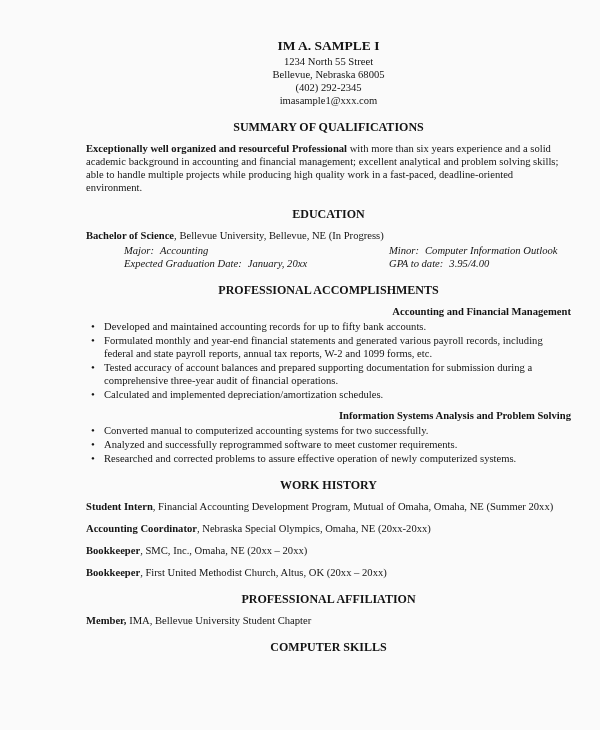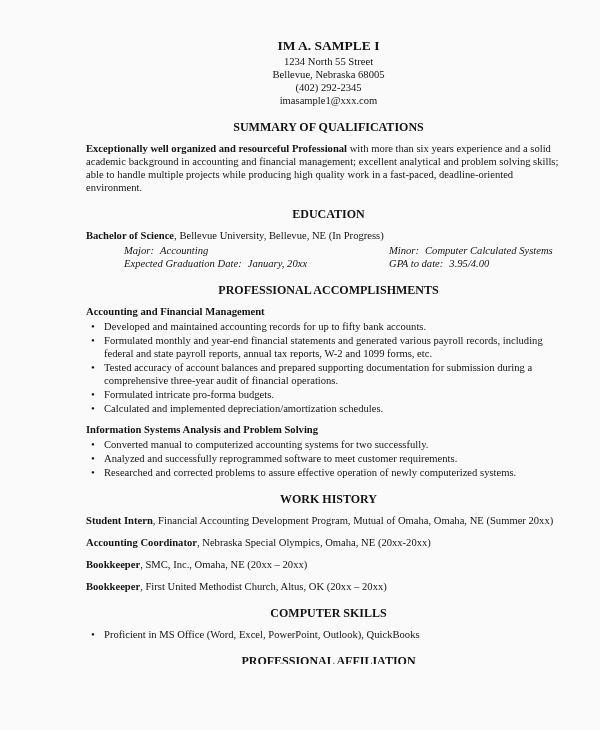--- a/index.html
+++ b/index.html
@@ -28,21 +28,21 @@
   }
   p{margin:0;}
   .para{margin:0 0 2px 0;}
   b{font-weight:bold;}
   .edu-line{margin:0 0 2px 0;}
   .edu-row{display:flex;font-style:italic;}
   .edu-col1{width:303px;box-sizing:border-box;padding-left:38px;}
   .edu-col2{flex:1;}
   .lbl{display:inline-block;}
   .val{display:inline-block;margin-left:6px;}
-  .group-title{font-weight:bold;margin:8px 0 2px 0;}
+  .group-title{font-weight:bold;margin:8px 0 2px 0;text-align:right;}
   ul.bullets{list-style:none;margin:0 0 6px 0;padding:0;}
   ul.bullets li{position:relative;padding-left:18px;margin:0 0 1px 0;}
   ul.bullets li::before{
     content:"\2022";
     position:absolute;left:5px;top:0;
     font-size:11px;
   }
   .work-entry{margin:0 0 9px 0;}
   .member-line{margin:0 0 2px 0;}
 </style>
@@ -62,61 +62,60 @@
   <div>
     <div class="section-heading">SUMMARY OF QUALIFICATIONS</div>
     <p class="para"><b>Exceptionally well organized and resourceful Professional</b><span> with more than six years experience and a solid academic background in accounting and financial management; excellent analytical and problem solving skills; able to handle multiple projects while producing high quality work in a fast-paced, deadline-oriented environment.</span></p>
   </div>
 
   <div>
     <div class="section-heading">EDUCATION</div>
     <p class="edu-line"><b>Bachelor of Science</b><span>, Bellevue University, Bellevue, NE (In Progress)</span></p>
     <div class="edu-row">
       <div class="edu-col1"><span class="lbl">Major:</span><span class="val">Accounting</span></div>
-      <div class="edu-col2"><span class="lbl">Minor:</span><span class="val">Computer Calculated Systems</span></div>
+      <div class="edu-col2"><span class="lbl">Minor:</span><span class="val">Computer Information Outlook</span></div>
     </div>
     <div class="edu-row">
       <div class="edu-col1"><span class="lbl">Expected Graduation Date:</span><span class="val">January, 20xx</span></div>
       <div class="edu-col2"><span class="lbl">GPA to date:</span><span class="val">3.95/4.00</span></div>
     </div>
   </div>
 
   <div>
     <div class="section-heading">PROFESSIONAL ACCOMPLISHMENTS</div>
 
     <p class="group-title">Accounting and Financial Management</p>
     <ul class="bullets">
       <li>Developed and maintained accounting records for up to fifty bank accounts.</li>
       <li>Formulated monthly and year-end financial statements and generated various payroll records, including federal and state payroll reports, annual tax reports, W-2 and 1099 forms, etc.</li>
       <li>Tested accuracy of account balances and prepared supporting documentation for submission during a comprehensive three-year audit of financial operations.</li>
-      <li>Formulated intricate pro-forma budgets.</li>
       <li>Calculated and implemented depreciation/amortization schedules.</li>
     </ul>
 
     <p class="group-title">Information Systems Analysis and Problem Solving</p>
     <ul class="bullets">
       <li>Converted manual to computerized accounting systems for two successfully.</li>
       <li>Analyzed and successfully reprogrammed software to meet customer requirements.</li>
       <li>Researched and corrected problems to assure effective operation of newly computerized systems.</li>
     </ul>
   </div>
 
   <div>
     <div class="section-heading">WORK HISTORY</div>
     <p class="work-entry"><b>Student Intern</b><span>, Financial Accounting Development Program, Mutual of Omaha, Omaha, NE (Summer 20xx)</span></p>
     <p class="work-entry"><b>Accounting Coordinator</b><span>, Nebraska Special Olympics, Omaha, NE (20xx-20xx)</span></p>
     <p class="work-entry"><b>Bookkeeper</b><span>, SMC, Inc., Omaha, NE (20xx – 20xx)</span></p>
     <p class="work-entry"><b>Bookkeeper</b><span>, First United Methodist Church, Altus, OK (20xx – 20xx)</span></p>
   </div>
 
   <div>
+    <div class="section-heading">PROFESSIONAL AFFILIATION</div>
+    <p class="member-line"><b>Member,</b><span> IMA, Bellevue University Student Chapter</span></p>
+  </div>
+
+  <div>
     <div class="section-heading">COMPUTER SKILLS</div>
     <ul class="bullets">
       <li>Proficient in MS Office (Word, Excel, PowerPoint, Outlook), QuickBooks</li>
     </ul>
   </div>
 
-  <div>
-    <div class="section-heading">PROFESSIONAL AFFILIATION</div>
-    <p class="member-line"><b>Member,</b><span> IMA, Bellevue University Student Chapter</span></p>
-  </div>
-
 </div>
 
 </body></html>

